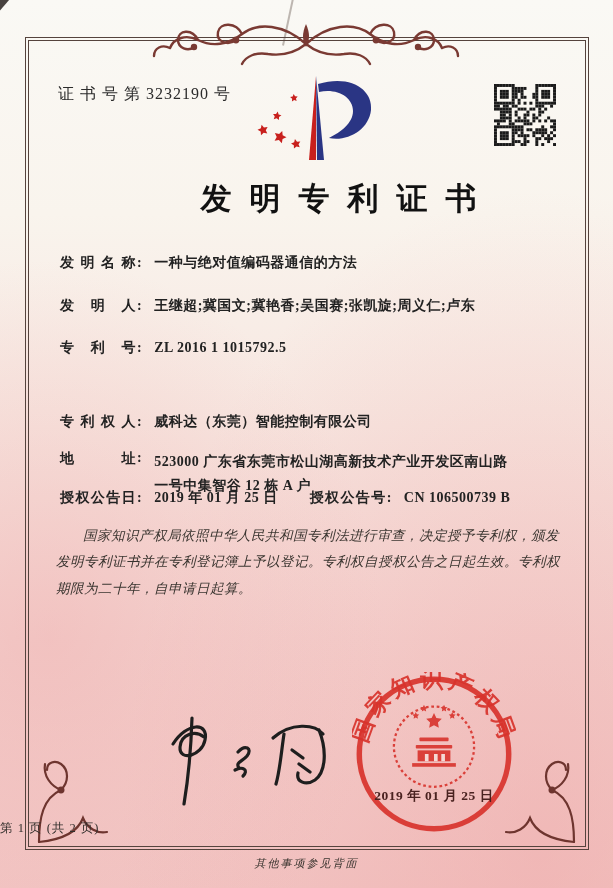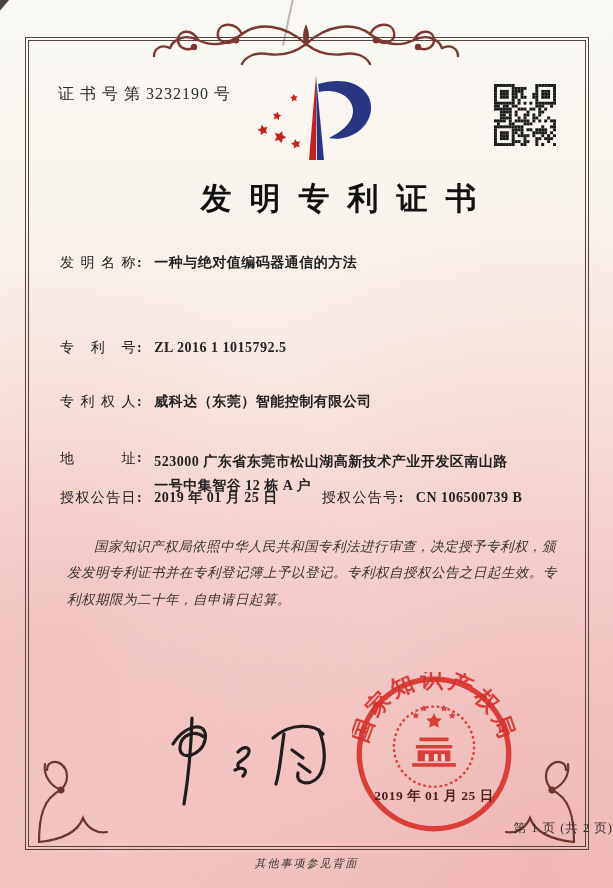--- a/index.html
+++ b/index.html
@@ -18,34 +18,34 @@
   .corner-artifact{position:absolute;left:-10px;top:-8px;width:0;height:0;
     border-left:26px solid rgba(40,35,32,.85);border-bottom:30px solid transparent;}
   .stray-mark{position:absolute;left:287px;top:-2px;width:2px;height:48px;background:#8a8078;
     opacity:.55;transform:rotate(12deg);}
   .cert-number{position:absolute;left:58px;top:84px;font-size:16px;letter-spacing:1px;color:#2b2b2b;}
   .logo{position:absolute;left:243px;top:68px;width:150px;height:100px;}
   .qr{position:absolute;left:494px;top:84px;width:62px;height:62px;}
   .title{position:absolute;left:0;top:178px;width:100%;text-align:center;
     font-size:31px;font-weight:bold;letter-spacing:18px;padding-left:18px;box-sizing:border-box;color:#111;margin-left:32px;}
   .row{position:absolute;left:60px;font-size:14px;letter-spacing:.5px;color:#222;white-space:nowrap;}
-  .flabel{display:inline-block;width:76px;text-align:justify;text-align-last:justify;font-weight:400;}
+  .flabel{display:inline-block;width:76px;text-align:justify;text-align-last:justify;font-weight:700;}
   .fcolon{display:inline-block;margin:0 8px 0 1px;font-weight:600;}
   .fvalue{font-weight:600;}
   .addr-lines{display:inline-block;vertical-align:top;white-space:normal;line-height:1.7;}
-  .pair2{margin-left:40px;}
+  .pair2{margin-left:28px;}
   .body-text{position:absolute;left:52px;top:519px;width:522px;font-size:13.5px;line-height:1.95;
     color:#39342f;font-style:italic;}
-  .body-text p{margin:15px;text-indent:2em;letter-spacing:.5px;}
+  .body-text p{margin:4px;text-indent:2em;letter-spacing:.5px;}
   .director{position:absolute;left:66px;top:742px;font-size:15px;font-weight:bold;color:#2a2a2a;line-height:2.0;}
   .signature{position:absolute;left:135px;top:710px;width:230px;height:100px;}
   .seal{position:absolute;left:352px;top:672px;width:164px;height:164px;}
   .seal-date{position:absolute;left:352px;top:787px;width:164px;text-align:center;
     font-size:13.5px;font-weight:bold;color:#4a2220;letter-spacing:.5px;}
-  .page-number{position:absolute;left:0;top:820px;width:100%;text-align:right;font-size:12.5px;
+  .page-number{position:absolute;left:0;top:820px;width:100%;text-align:left;font-size:12.5px;
     color:#332f2c;letter-spacing:1px;}
   .footer-note{position:absolute;left:0;top:856px;width:100%;text-align:center;font-size:11px;
     color:#3a342f;font-style:italic;letter-spacing:2px;}
   .ornament-top{position:absolute;left:146px;top:14px;width:320px;height:64px;}
   .ornament-bl{position:absolute;left:31px;top:754px;width:80px;height:92px;}
   .ornament-br{position:absolute;right:31px;top:754px;width:80px;height:92px;transform:scaleX(-1);}
 </style>
 </head>
 <body>
 
@@ -343,25 +343,29 @@
       <rect x="48" y="60" width="3" height="3" fill="#1a1a1a"></rect>
       <rect x="60" y="60" width="3" height="3" fill="#1a1a1a"></rect>
     </svg>
 
   <div class="title">发明专利证书</div>
 
   <div class="row" style="top:254px">
     <span class="flabel">发明名称</span><span class="fcolon">:</span>
     <span class="fvalue">一种与绝对值编码器通信的方法</span>
   </div>
+  <div class="row" style="top:297px">
+    <span class="flabel">发明人</span><span class="fcolon">:</span>
+    <span class="fvalue">王继超;冀国文;冀艳香;吴国赛;张凯旋;周义仁;卢东</span>
+  </div>
   <div class="row" style="top:339px">
     <span class="flabel">专利号</span><span class="fcolon">:</span>
     <span class="fvalue">ZL 2016 1 1015792.5</span>
   </div>
-  <div class="row" style="top:393px">
+  <div class="row" style="top:413px">
     <span class="flabel">专利权人</span><span class="fcolon">:</span>
     <span class="fvalue">威科达（东莞）智能控制有限公司</span>
   </div>
   <div class="row" style="top:450px">
     <span class="flabel" style="vertical-align:top">地址</span><span class="fcolon" style="vertical-align:top">:</span>
     <span class="fvalue addr-lines">
       <div>523000 广东省东莞市松山湖高新技术产业开发区南山路</div>
       <div>一号中集智谷 12 栋 A 户</div>
     </span>
   </div>

